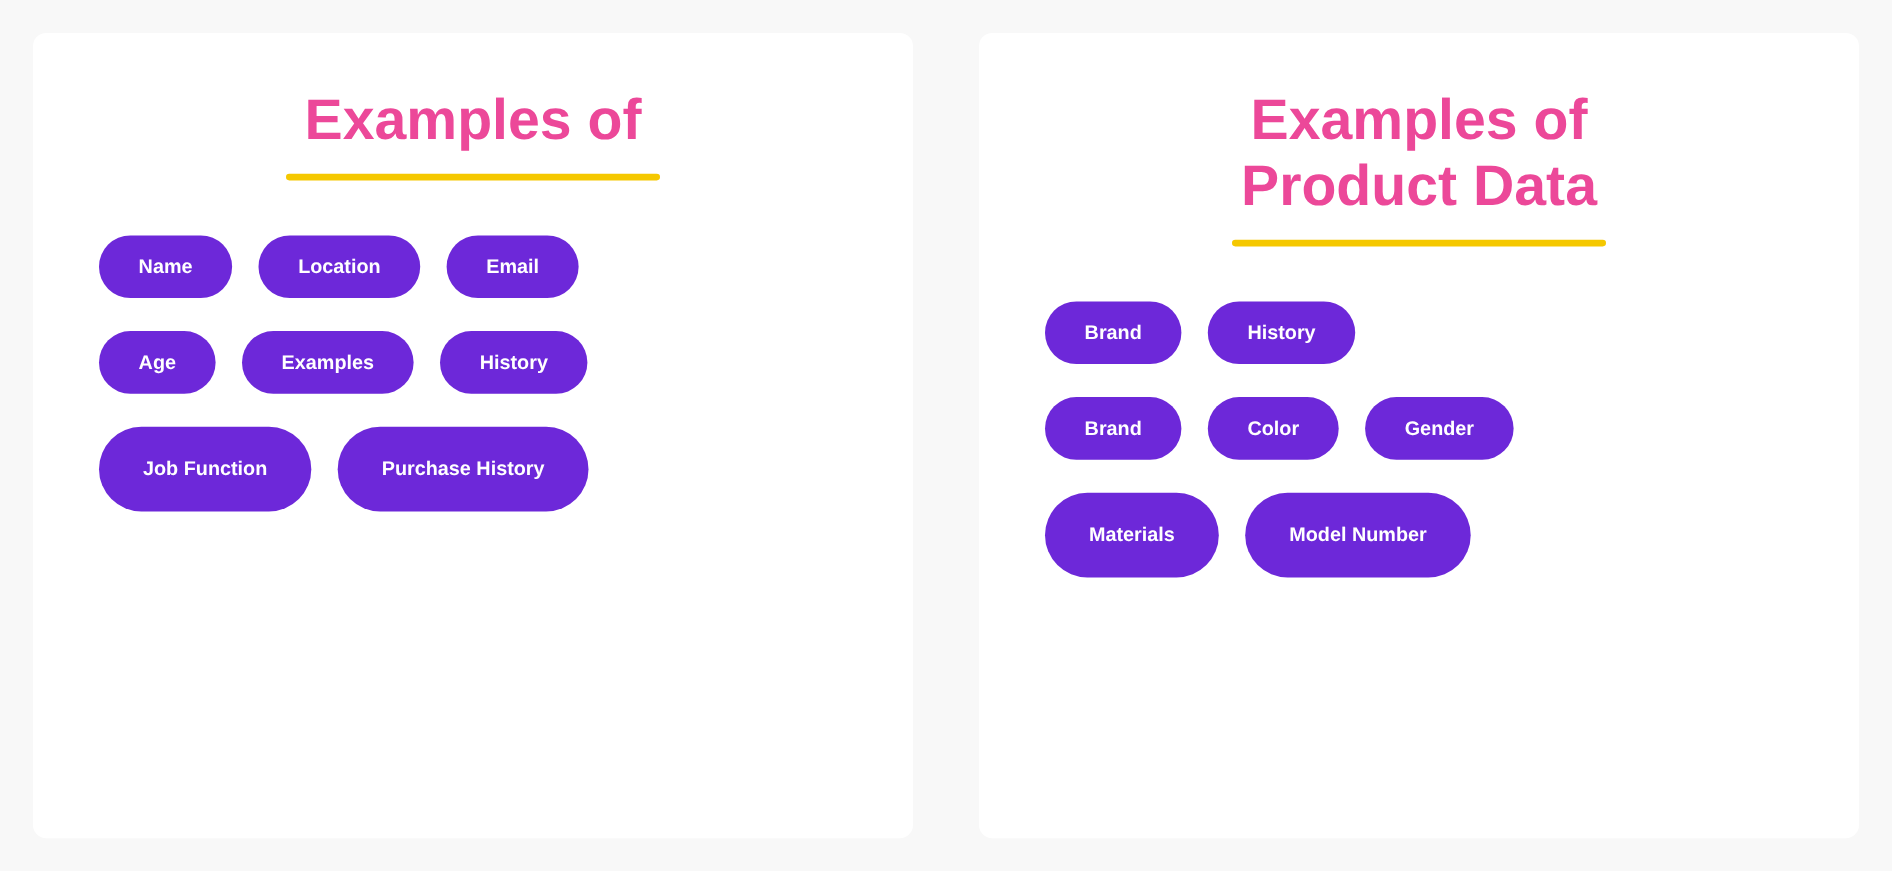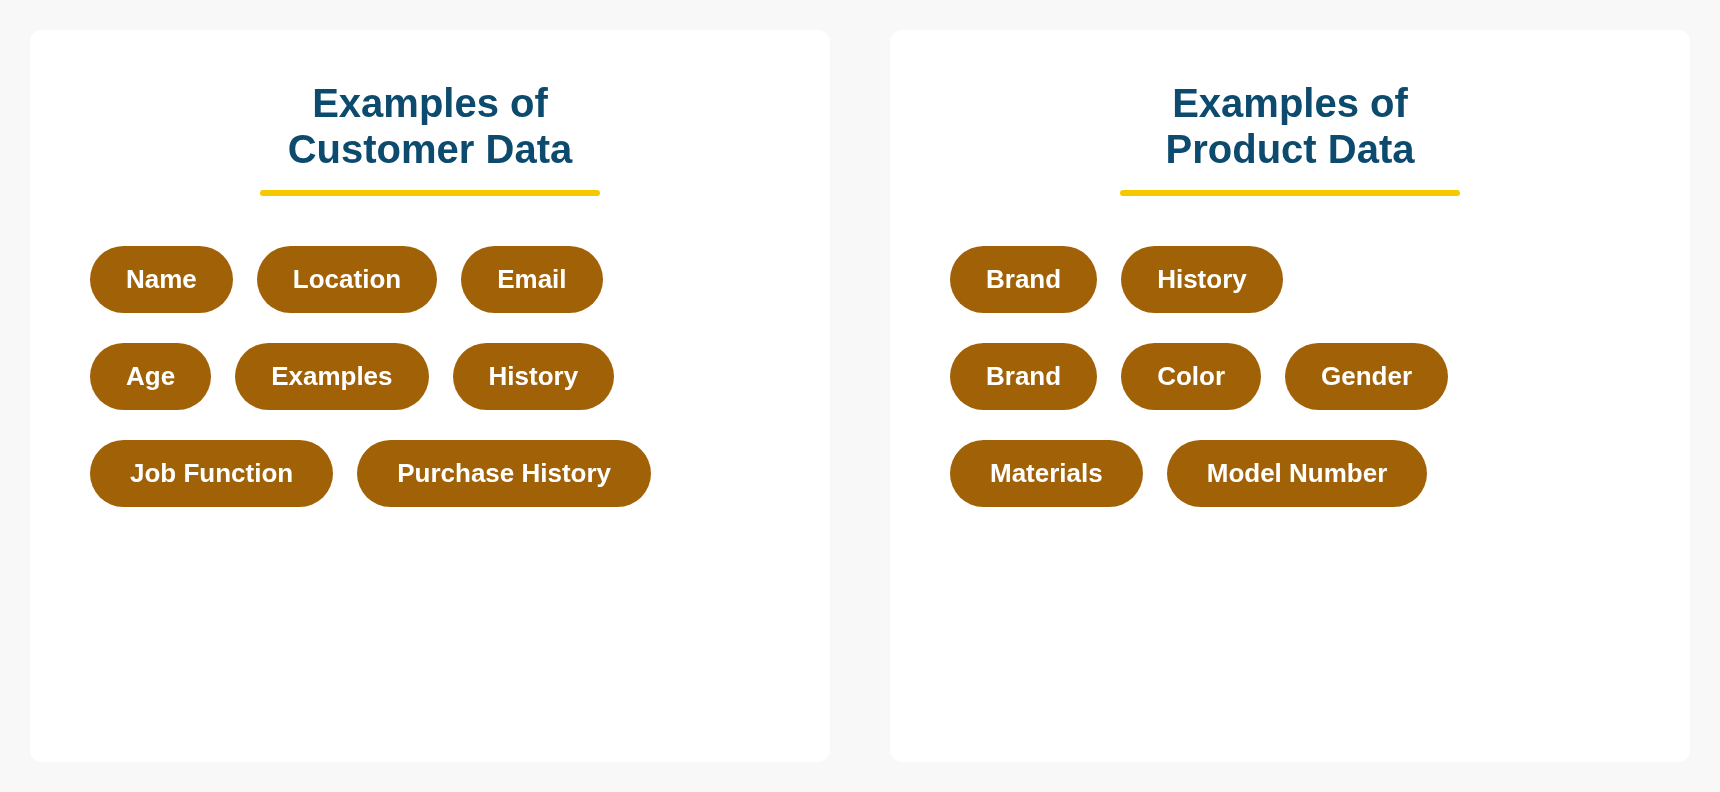--- a/index.html
+++ b/index.html
@@ -30,23 +30,23 @@
       background: #ffffff;
       margin: 30px;
       border-radius: 12px;
       padding: 50px 60px;
       display: flex;
       flex-direction: column;
       align-items: flex-start;
     }
 
     .panel-title {
-      font-size: 40px;
+      font-size: 52px;
       font-weight: 800;
-      color: #0c4a6e;
+      color: #ec4899;
       line-height: 1.15;
       margin-bottom: 0;
       text-align: center;
       width: 100%;
     }
 
     .underline-bar {
       width: 340px;
       height: 6px;
       background: #f5c800;
@@ -62,43 +62,42 @@
     }
 
     .tags-row {
       display: flex;
       flex-direction: row;
       gap: 24px;
       align-items: center;
     }
 
     .tag {
-      background: #a16207;
+      background: #6d28d9;
       color: #ffffff;
-      font-size: 26px;
+      font-size: 18px;
       font-weight: 700;
       border-radius: 50px;
       padding: 18px 36px;
       white-space: nowrap;
       display: inline-block;
     }
 
     .tag-wide {
-      padding: 18px 40px;
+      padding: 28px 40px;
     }
   </style>
 </head>
 <body>
 
 <div class="main-container">
 
   <div class="panel">
     <h2 class="panel-title">
       <span>Examples of</span><br>
-      <span>Customer Data</span>
     </h2>
     <div class="underline-bar"></div>
 
     <div class="tags-section">
       <div class="tags-row">
         <span class="tag">Name</span>
         <span class="tag">Location</span>
         <span class="tag">Email</span>
       </div>
       <div class="tags-row">

